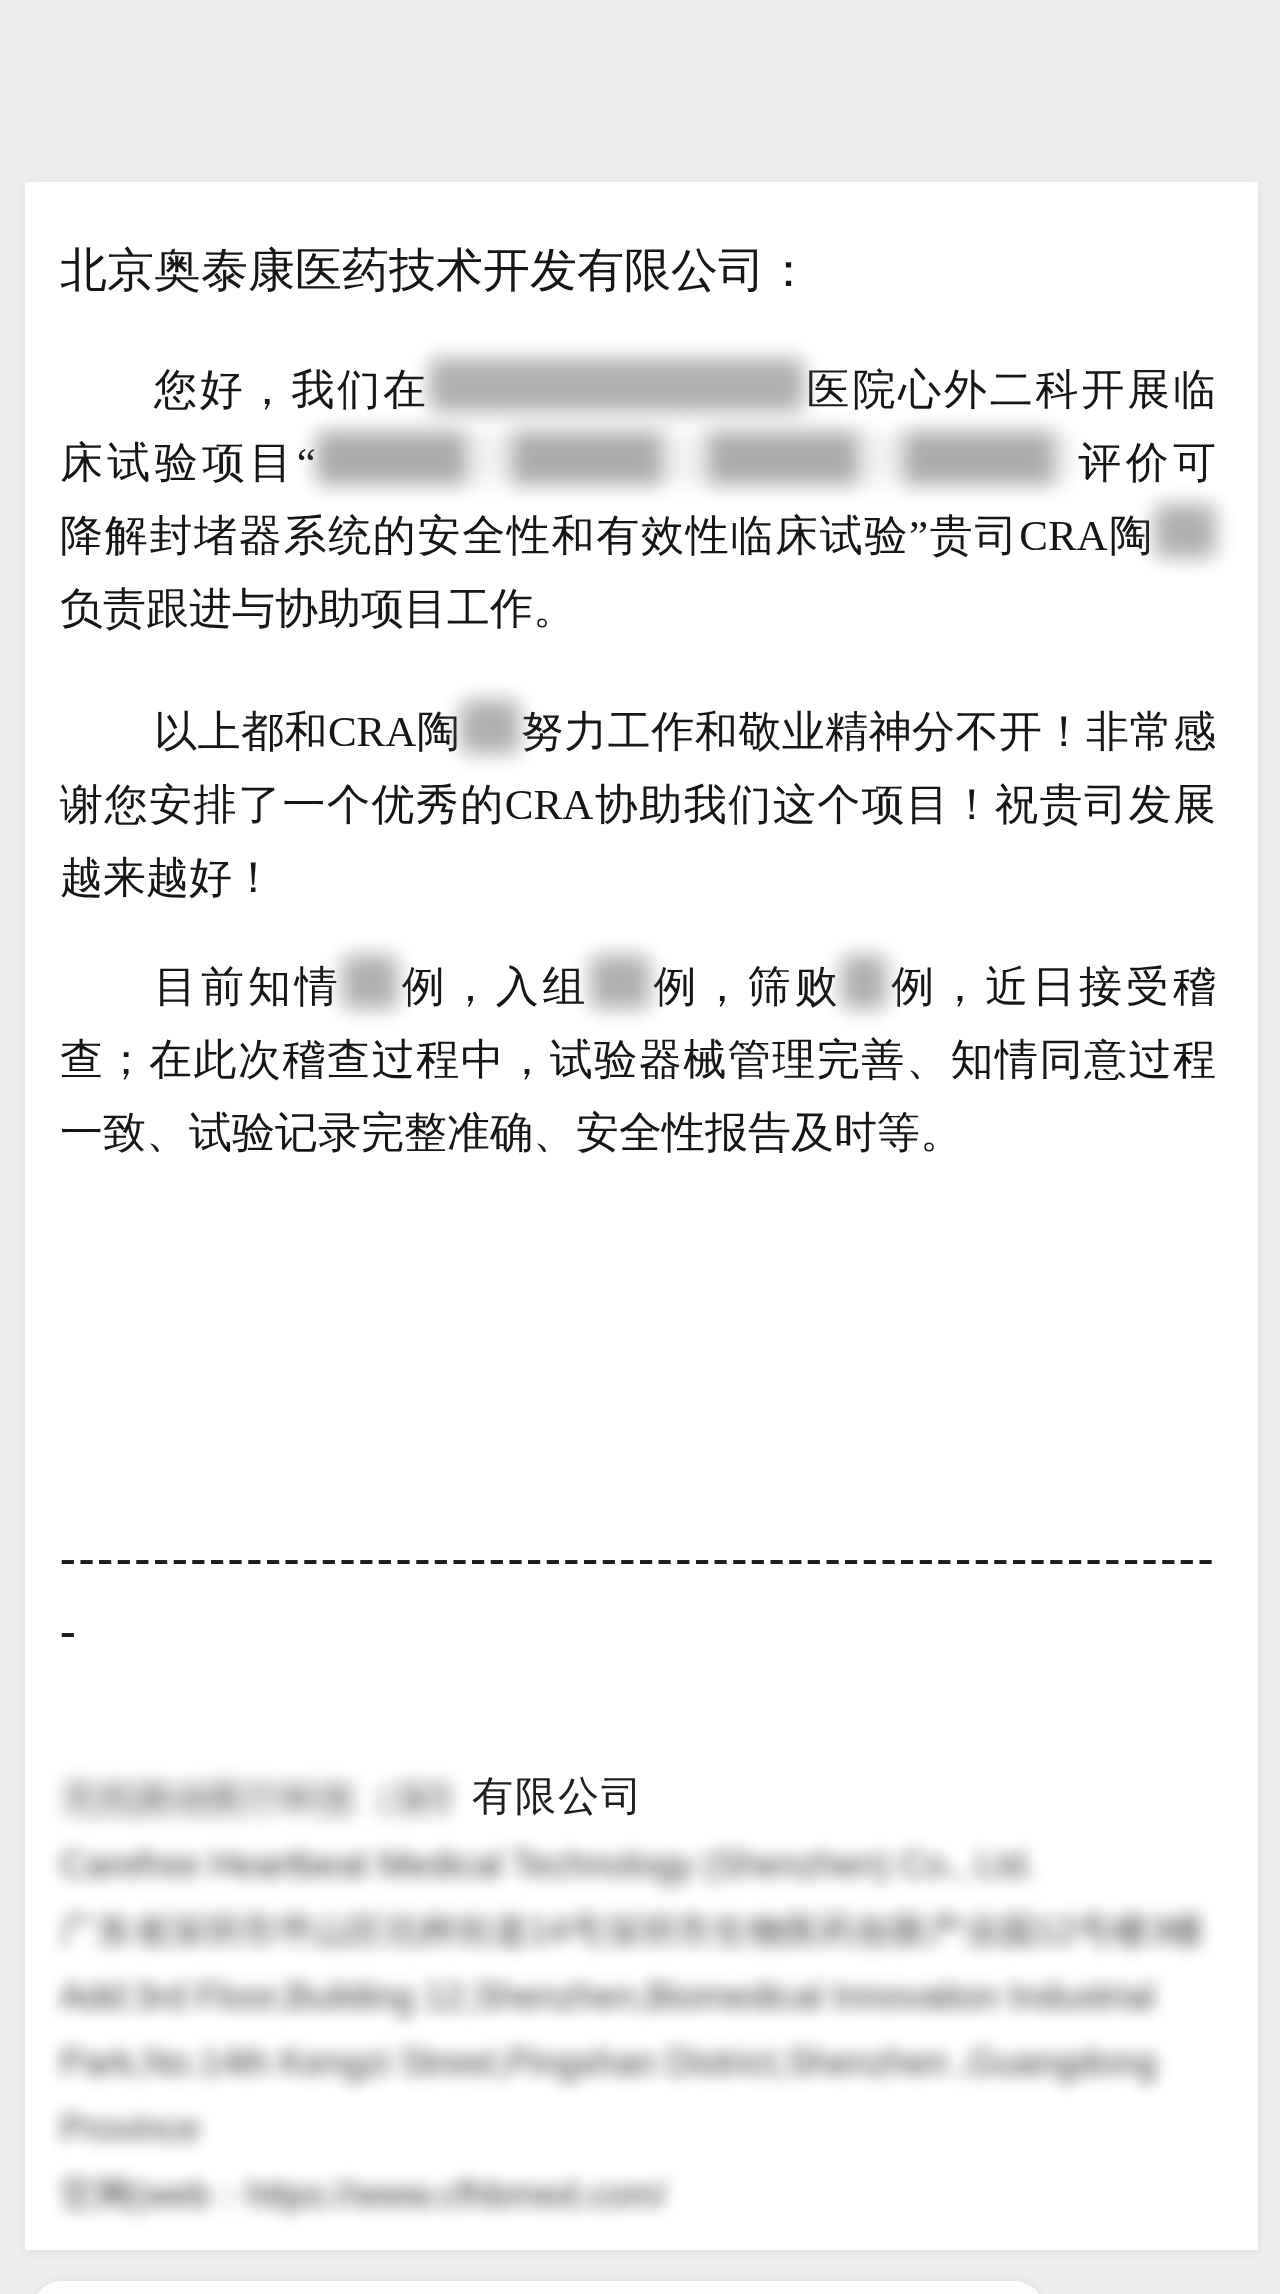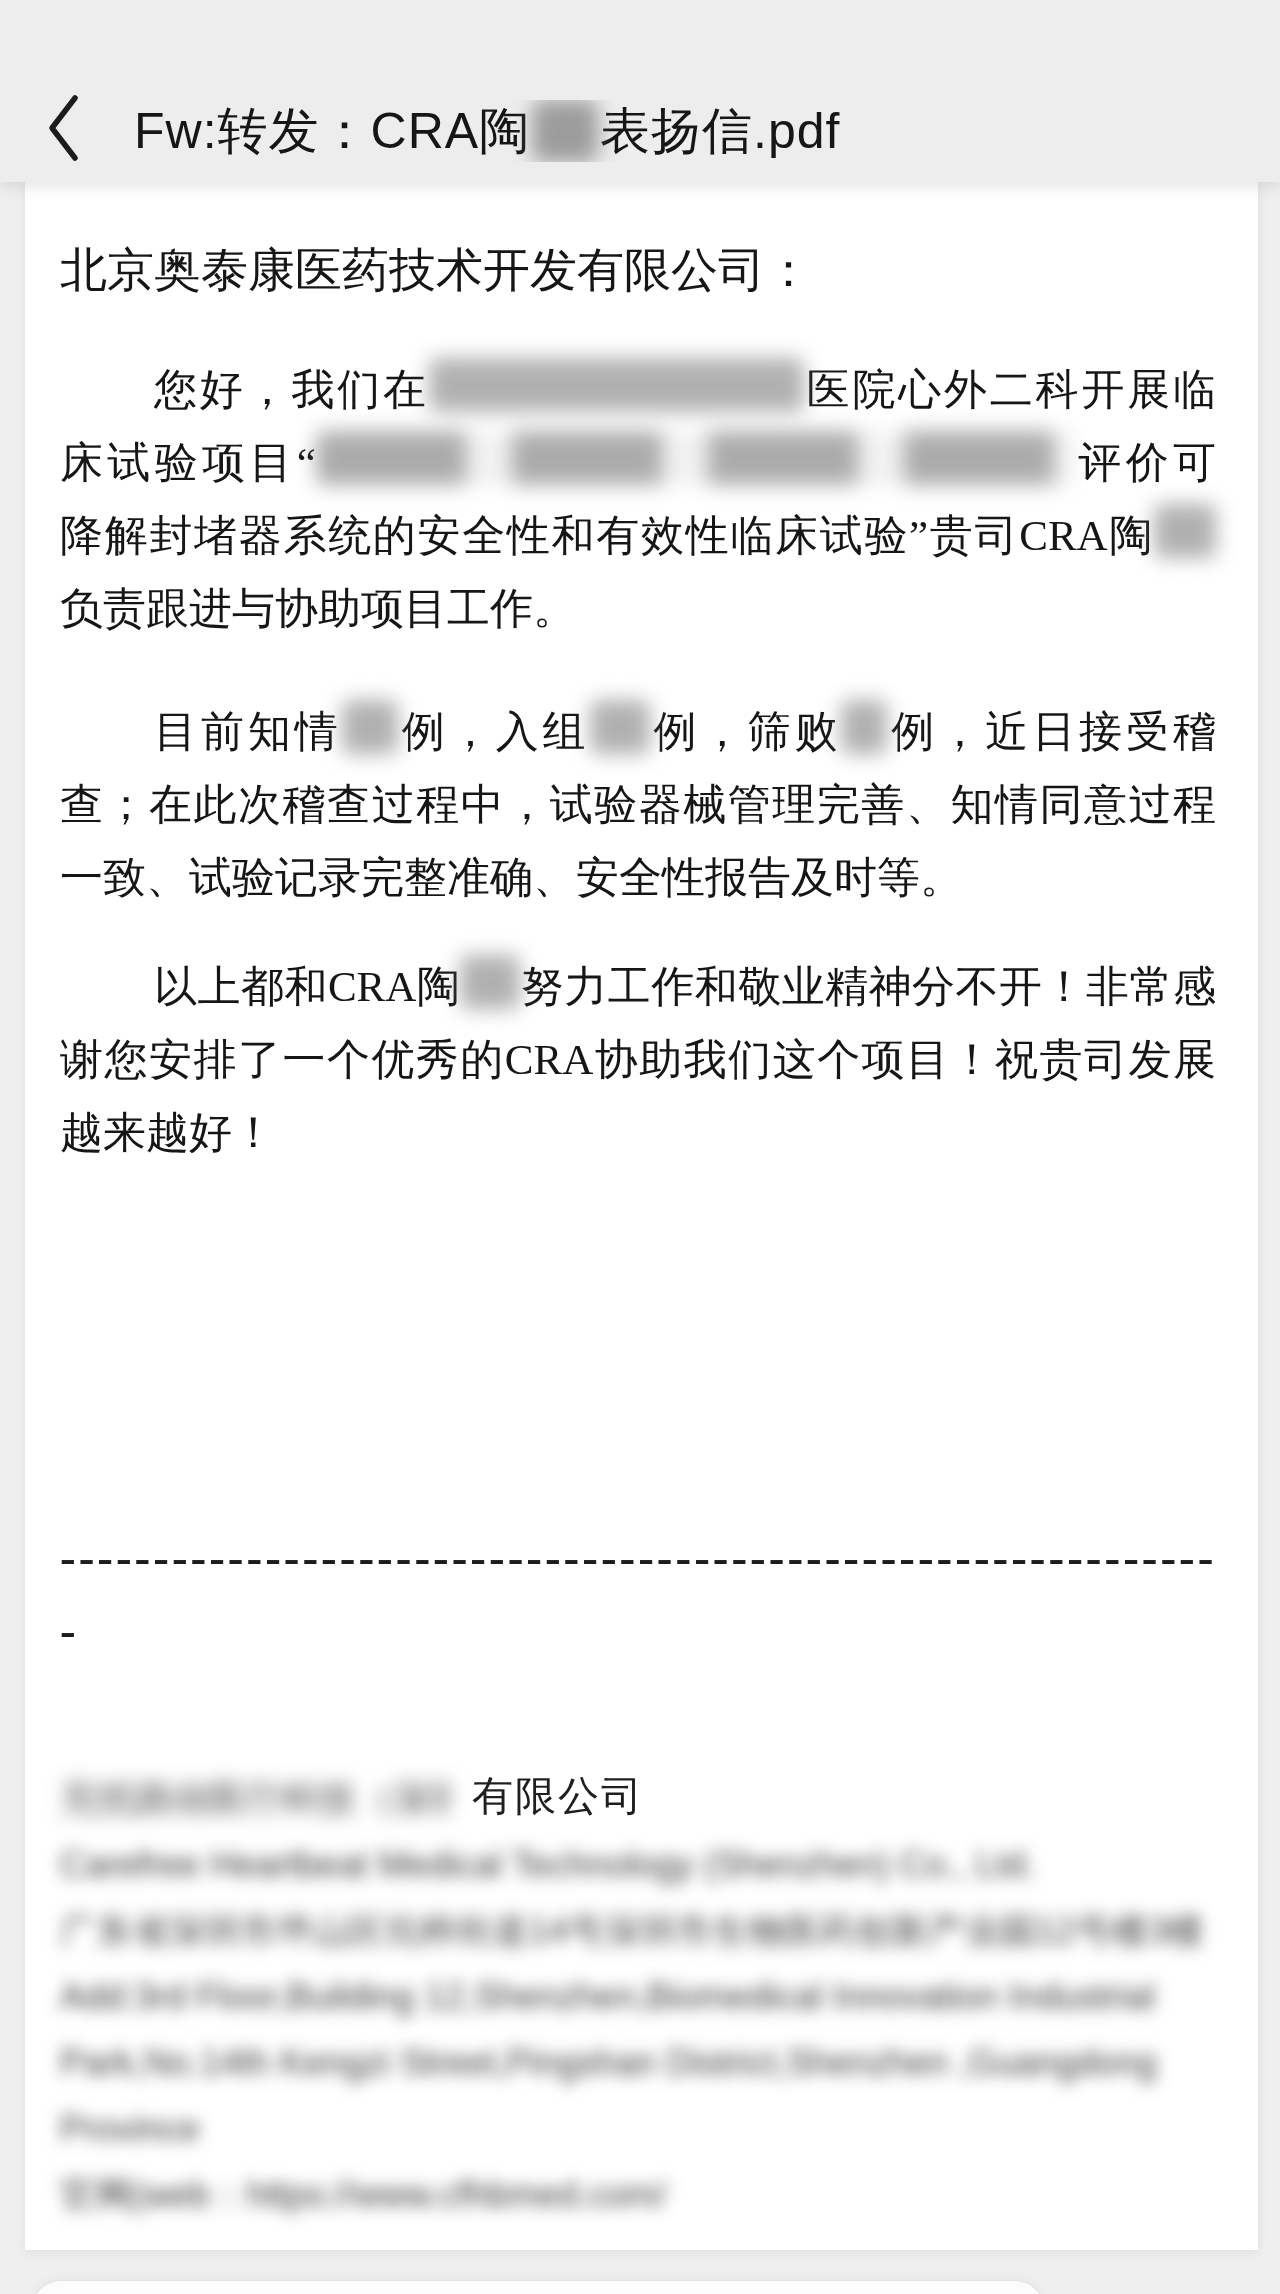--- a/index.html
+++ b/index.html
@@ -99,38 +99,30 @@
     border-radius:30px 30px 0 0;
     box-shadow:0 -2px 10px rgba(0,0,0,.04);
     z-index:6;cursor:pointer;
   }
 </style>
 </head>
 <body>
 
 <div class="screen">
 
-  <div class="header">
-    <div class="back">
-      <svg width="34" height="70" viewBox="0 0 34 70" fill="none">
-        <polyline points="29,5 6,35 29,65" stroke="#1c1c1c" stroke-width="5.5" fill="none" stroke-linecap="round" stroke-linejoin="round"></polyline>
-      </svg>
-    </div>
-    <div class="title">Fw:转发：CRA陶<span class="rd-title" style="width: 66px;"></span>表扬信.pdf</div>
-  </div>
 
   <div class="canvas">
     <div class="page">
 
       <p class="salutation">北京奥泰康医药技术开发有限公司：</p>
 
       <div id="paragraphs">
           <p class="para">您好，我们在<span class="rd" style="width: 375px;"></span>医院心外二科开展临床试验项目“<span class="rd rd-groups" style="width: 758px;"></span>评价可降解封堵器系统的安全性和有效性临床试验”贵司CRA陶<span class="rd" style="width: 62px;"></span>负责跟进与协助项目工作。</p>
+          <p class="para">以上都和CRA陶<span class="rd" style="width: 60px;"></span>努力工作和敬业精神分不开！非常感谢您安排了一个优秀的CRA协助我们这个项目！祝贵司发展越来越好！</p>
           <p class="para">目前知情<span class="rd" style="width: 56px;"></span>例，入组<span class="rd" style="width: 60px;"></span>例，筛败<span class="rd" style="width: 46px;"></span>例，近日接受稽查；在此次稽查过程中，试验器械管理完善、知情同意过程一致、试验记录完整准确、安全性报告及时等。</p>
-          <p class="para">以上都和CRA陶<span class="rd" style="width: 60px;"></span>努力工作和敬业精神分不开！非常感谢您安排了一个优秀的CRA协助我们这个项目！祝贵司发展越来越好！</p>
         </div>
 
       <div class="sep">
         <div class="sep-line1">----------------------------------------------------------------</div>
         <div class="sep-line2">-</div>
       </div>
 
       <div class="sig">
         <div class="sig-company">
           <span class="blurred-part">无忧跳动医疗科技（深圳）</span><span class="clear-part">有限公司</span>

